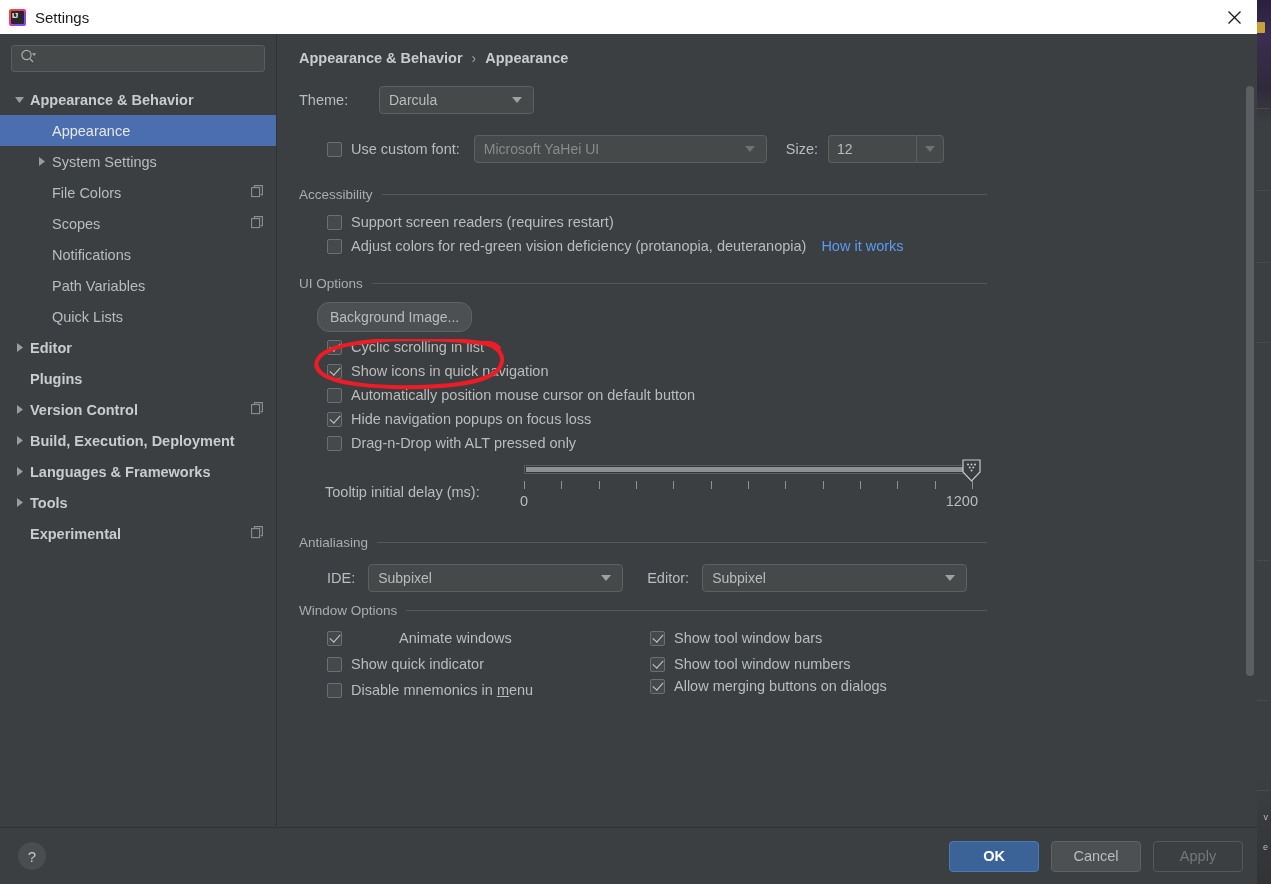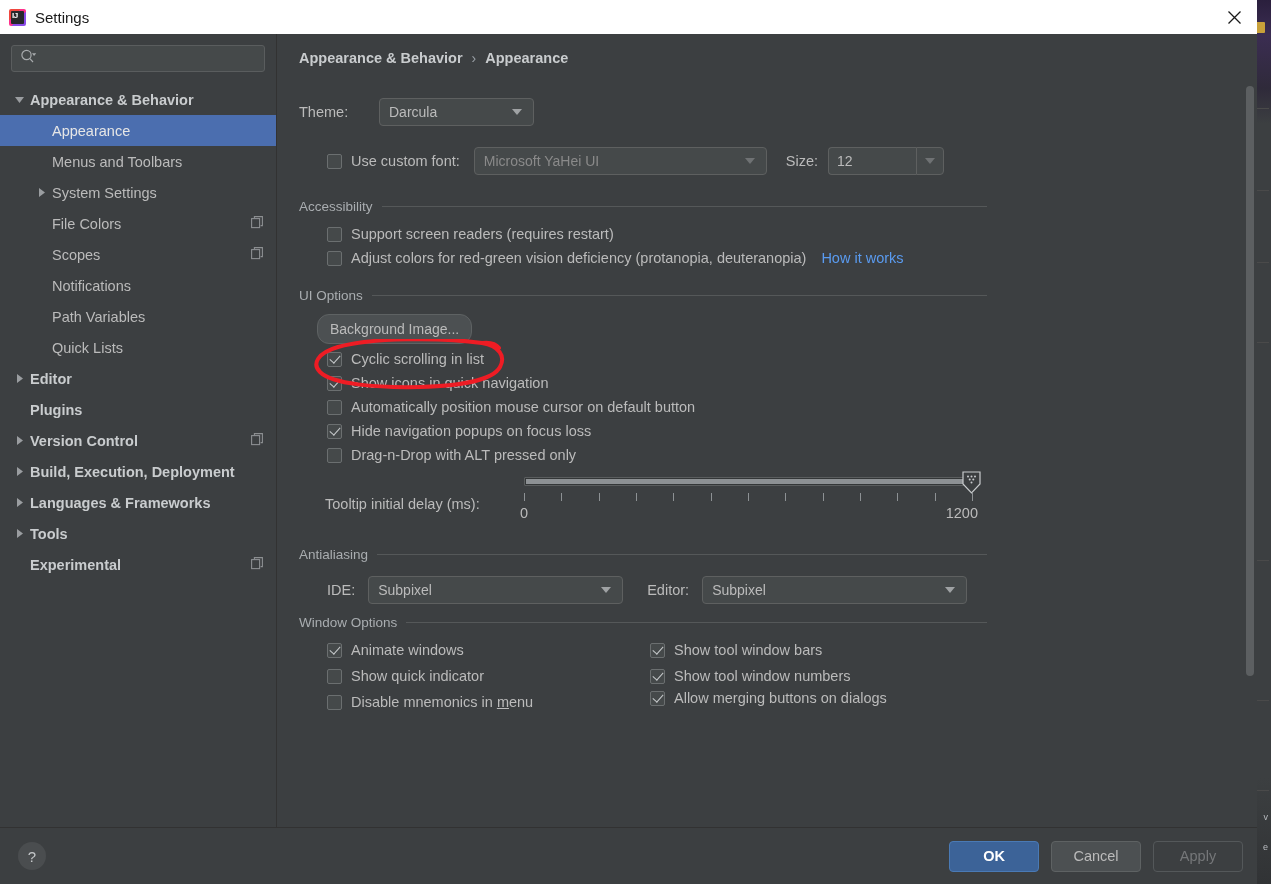--- a/index.html
+++ b/index.html
@@ -294,24 +294,20 @@
                 <path d="M1 3 L10 3 L5.5 9 Z" fill="#9a9da0"></path>
               </svg>
             </span>
             <span class="tlabel">Appearance &amp; Behavior</span>
           </div>
           <div class="tree-row level1 selected">
             <span class="twisty"></span>
             <span class="tlabel">Appearance</span>
           </div>
           <div class="tree-row level1">
-            <span class="twisty"></span>
-            <span class="tlabel">Menus and Toolbars</span>
-          </div>
-          <div class="tree-row level1">
             <span class="twisty">
               <svg width="11" height="11" viewBox="0 0 11 11">
                 <path d="M3 1 L9 5.5 L3 10 Z" fill="#9a9da0"></path>
               </svg>
             </span>
             <span class="tlabel">System Settings</span>
           </div>
           <div class="tree-row level1">
             <span class="twisty"></span>
             <span class="tlabel">File Colors</span>
@@ -402,21 +398,21 @@
     <div id="content-pane">
 
       <div id="breadcrumb">
         <span>Appearance &amp; Behavior</span>
         <span class="crumb-sep">›</span>
         <span>Appearance</span>
       </div>
 
       <div id="content-scroll">
 
-        <div class="row" style="margin-top:18px;">
+        <div class="row" style="margin-top:6px;">
           <span class="lbl" style="width:68px;">Theme:</span>
           <div class="dropdown" style="width:155px;margin-left:12px;">
             <span class="dd-val">Darcula</span>
             <span class="dd-arrow"></span>
           </div>
         </div>
 
         <div class="row" style="margin-top:21px;">
           <div class="cb" style="margin-left:28px;justify-content:space-between;">
             <span class="box" id="cbx-customfont"></span>
@@ -542,21 +538,21 @@
             <span class="dd-arrow"></span>
           </div>
         </div>
 
         <div class="section" style="margin-top:11px;width:688px;">
           <span class="sec-title">Window Options</span>
           <span class="sec-rule"></span>
         </div>
         <div class="row" style="margin-top:12px;align-items:flex-start;">
           <div id="winopts-left" style="margin-left:28px;width:323px;">
-              <div class="cb" style="margin-top: 0px;">
+              <div class="cb" style="margin-top: 0px; gap: 48px;">
                 <span class="box checked"></span>
                 <span class="cb-label">Animate windows</span>
               </div>
               <div class="cb" style="margin-top: 10px;">
                 <span class="box"></span>
                 <span class="cb-label">Show quick indicator</span>
               </div>
               <div class="cb" style="margin-top: 10px;">
                 <span class="box"></span>
                 <span class="cb-label">Disable mnemonics in <u>m</u>enu</span>

